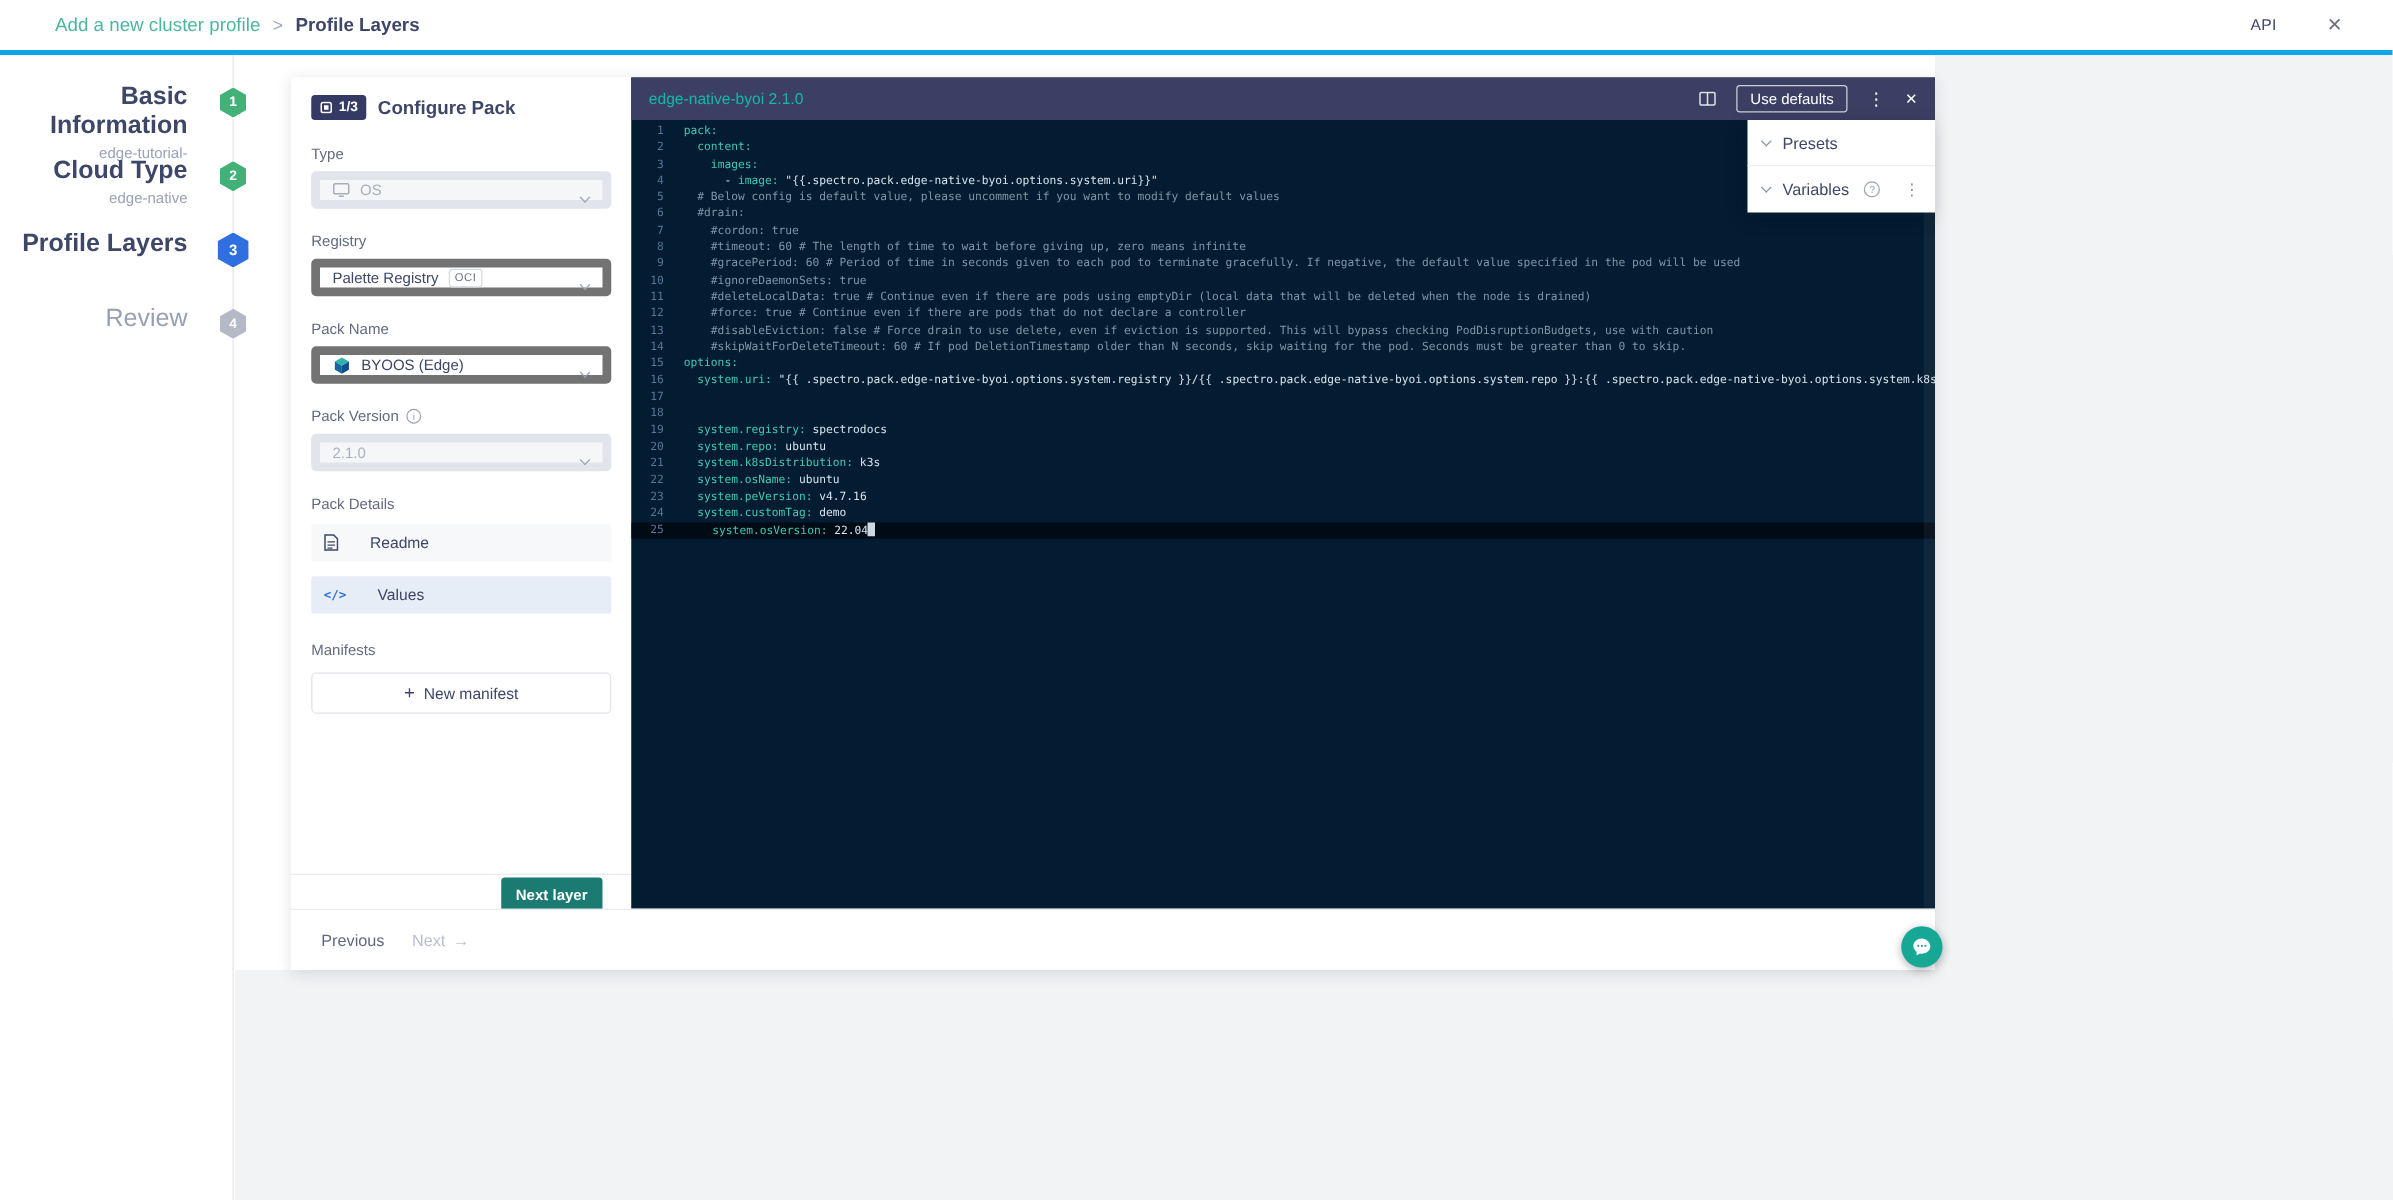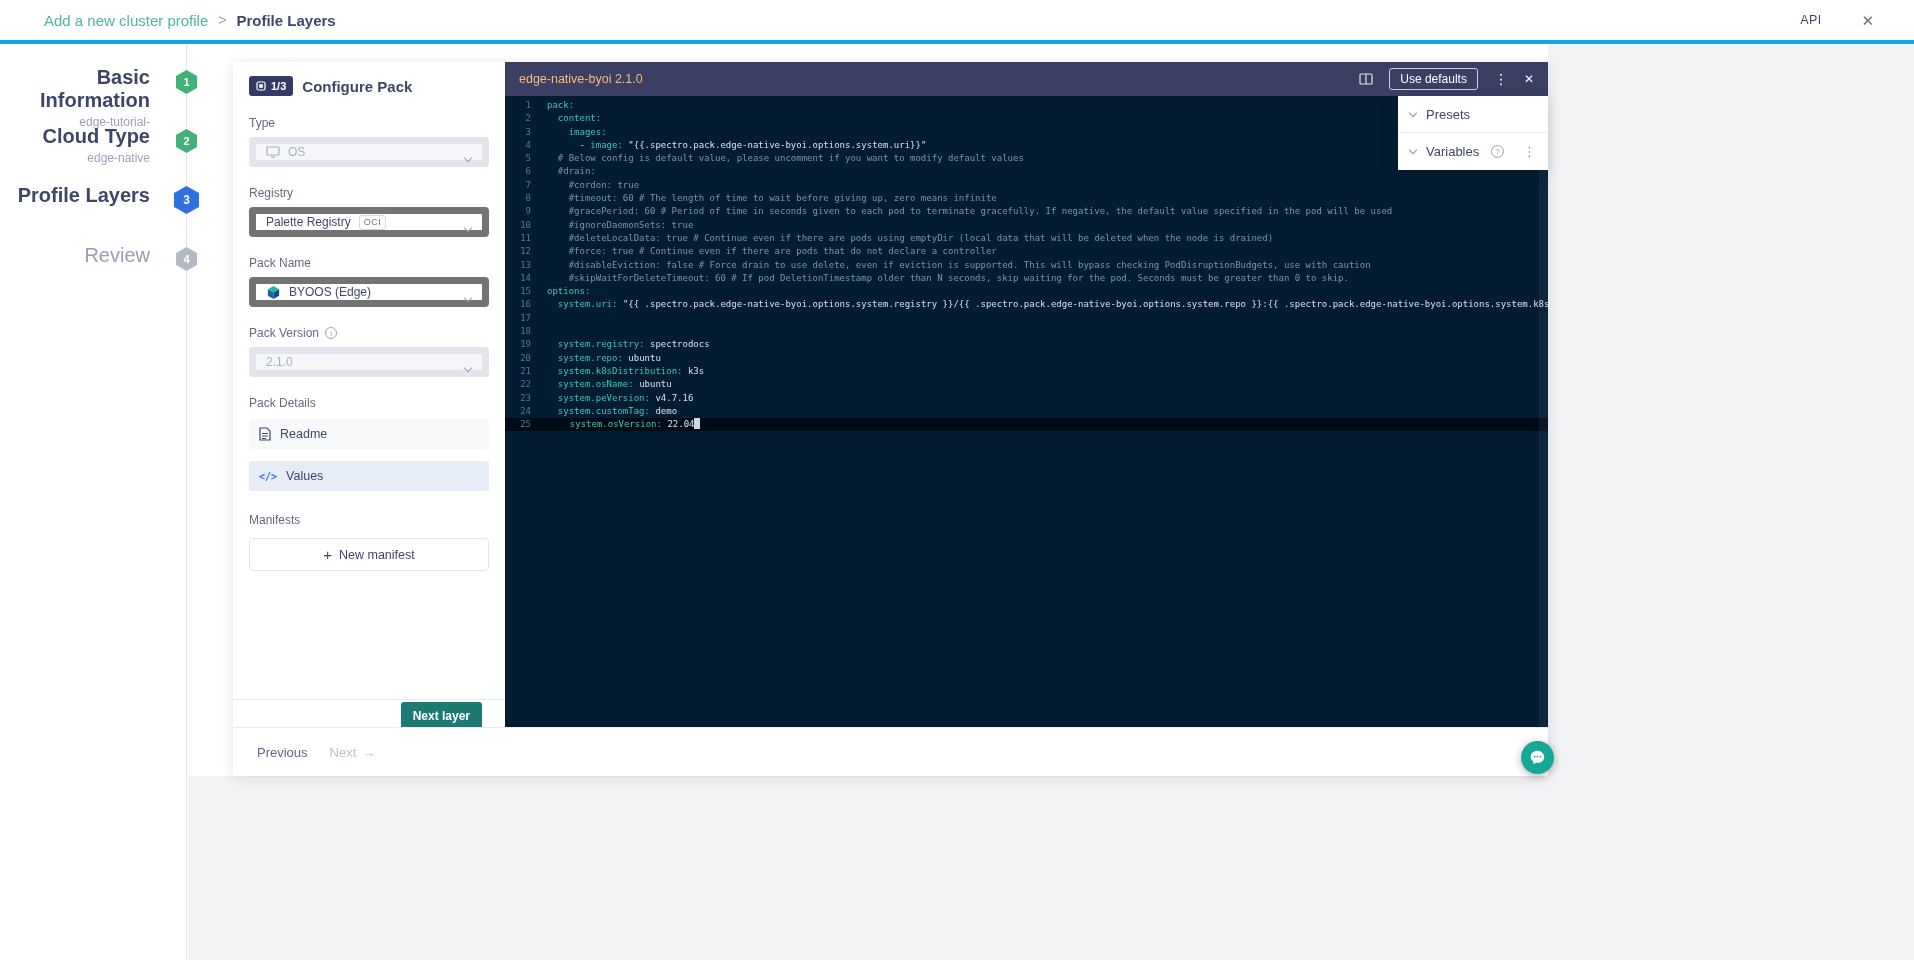--- a/index.html
+++ b/index.html
@@ -52,38 +52,38 @@
             display:flex; align-items:center; gap:8px; padding:0 26px 0 10px; font-size:12px;
             color:#3e4767; margin-bottom:19px; position:relative; cursor:pointer; }
   .select.disabled { background:#f5f6f8; color:#a9afbd; border-color:#e1e4ea; }
   .chev { position:absolute; right:11px; top:11px; width:6px; height:6px;
           border-right:1.4px solid #9aa2b5; border-bottom:1.4px solid #9aa2b5; transform:rotate(45deg); }
   .oci-badge { border:1px solid #d5d9e0; color:#6b7284; font-size:9px; letter-spacing:.5px;
                border-radius:3px; padding:2px 4px; line-height:1; }
   .info-icon { width:12px; height:12px; border:1px solid #9aa2b5; border-radius:50%; color:#9aa2b5;
                font-size:8px; display:inline-flex; align-items:center; justify-content:center;
                font-style:normal; cursor:pointer; }
-  .detail-row { height:30px; display:flex; align-items:center; gap:9px; padding:0 10px;
+  .detail-row { height:30px; display:flex; align-items:center; gap:25px; padding:0 10px;
                 font-size:12.5px; color:#3e4767; border-radius:2px; cursor:pointer; }
   .detail-row.readme { background:#f7f8fa; margin-bottom:12px; }
   .detail-row.values { background:#e7edf7; margin-bottom:22px; }
   .code-glyph { font-family:"DejaVu Sans Mono",monospace; font-size:10px; font-weight:700; color:#2f6fe0; }
   .manifest-btn { height:33px; border:1px solid #e1e4ea; border-radius:4px; background:#fff;
                   display:flex; align-items:center; justify-content:center; gap:7px;
                   font-size:12.5px; color:#3e4767; cursor:pointer; }
   .plus-glyph { font-size:15px; color:#3e4767; line-height:1; margin-top:-1px; }
   .form-divider { position:absolute; left:0; right:0; top:637px; border-top:1px solid #e8eaee; }
   .next-layer-btn { position:absolute; top:640px; right:23px; height:28px; padding:0 12px;
                     background:#1b7a72; color:#fff; font-size:12px; font-weight:700; border-radius:3px;
                     display:flex; align-items:center; cursor:pointer; border:none; }
 
   
   .editor { position:absolute; left:272px; top:0; right:0; height:665px; background:#031c31; }
   .ed-header { height:34px; background:#3b3f63; display:flex; align-items:center; padding:0 14px; }
-  .ed-title { color:#fdba74; font-size:12.5px; }
+  .ed-title { color:#14b8a6; font-size:12.5px; }
   .ed-actions { margin-left:auto; display:flex; align-items:center; gap:16px; }
   .use-defaults { border:1px solid rgba(255,255,255,.75); color:#fff; font-size:12px;
                   border-radius:3px; padding:3px 10px; background:transparent; cursor:pointer; }
   .kebab { color:#fff; font-size:14px; cursor:pointer; line-height:1; }
   .ed-close { color:#fff; font-size:12px; cursor:pointer; line-height:1; }
   .code-area { position:absolute; left:0; right:0; top:34px; bottom:0; overflow:hidden;
                font-family:"DejaVu Sans Mono",monospace; font-size:9px; line-height:13.3px;
                padding-top:3px; }
   .code-line { display:flex; white-space:pre; height:13.3px; }
   .code-line.active { background:#000b16;gap:12px; }

